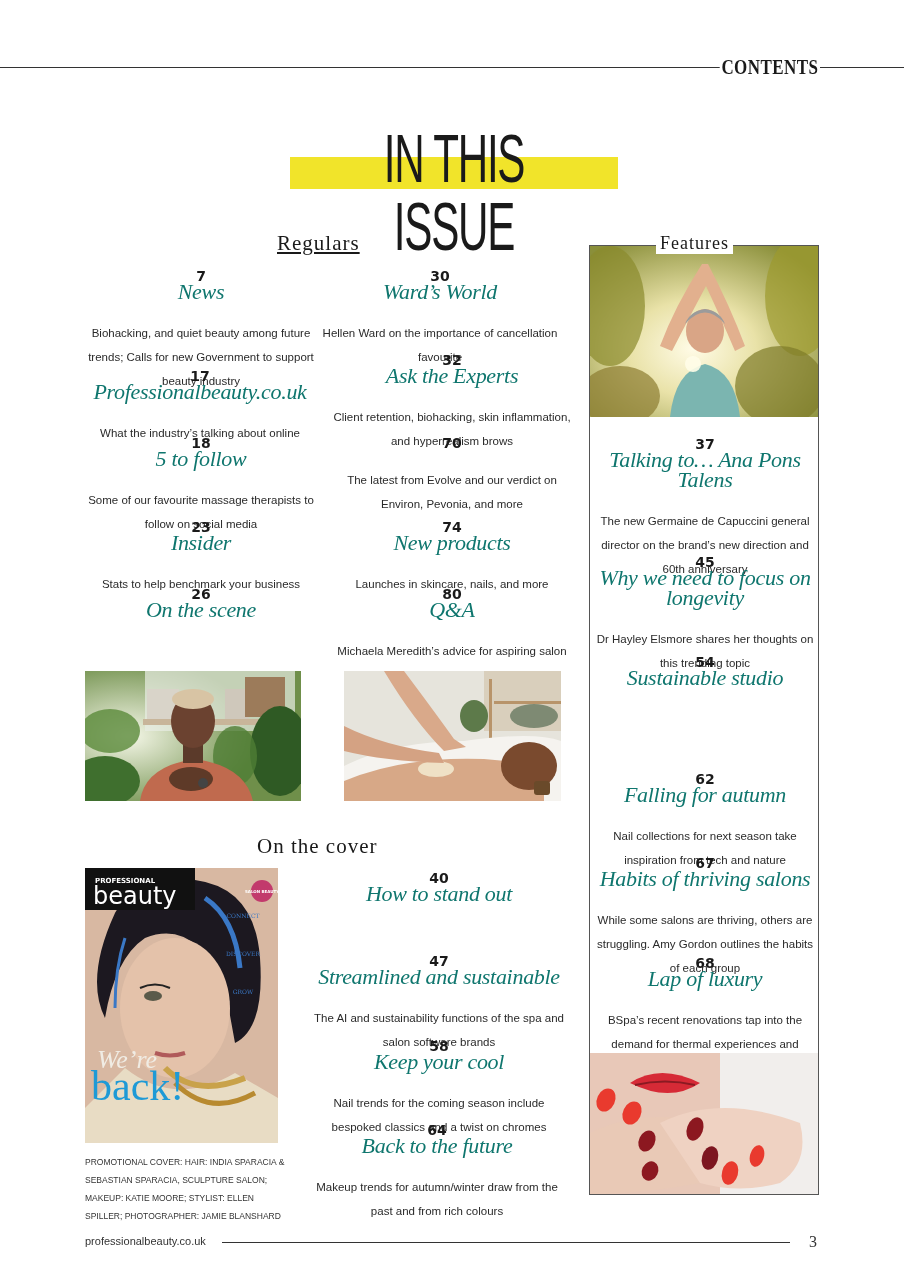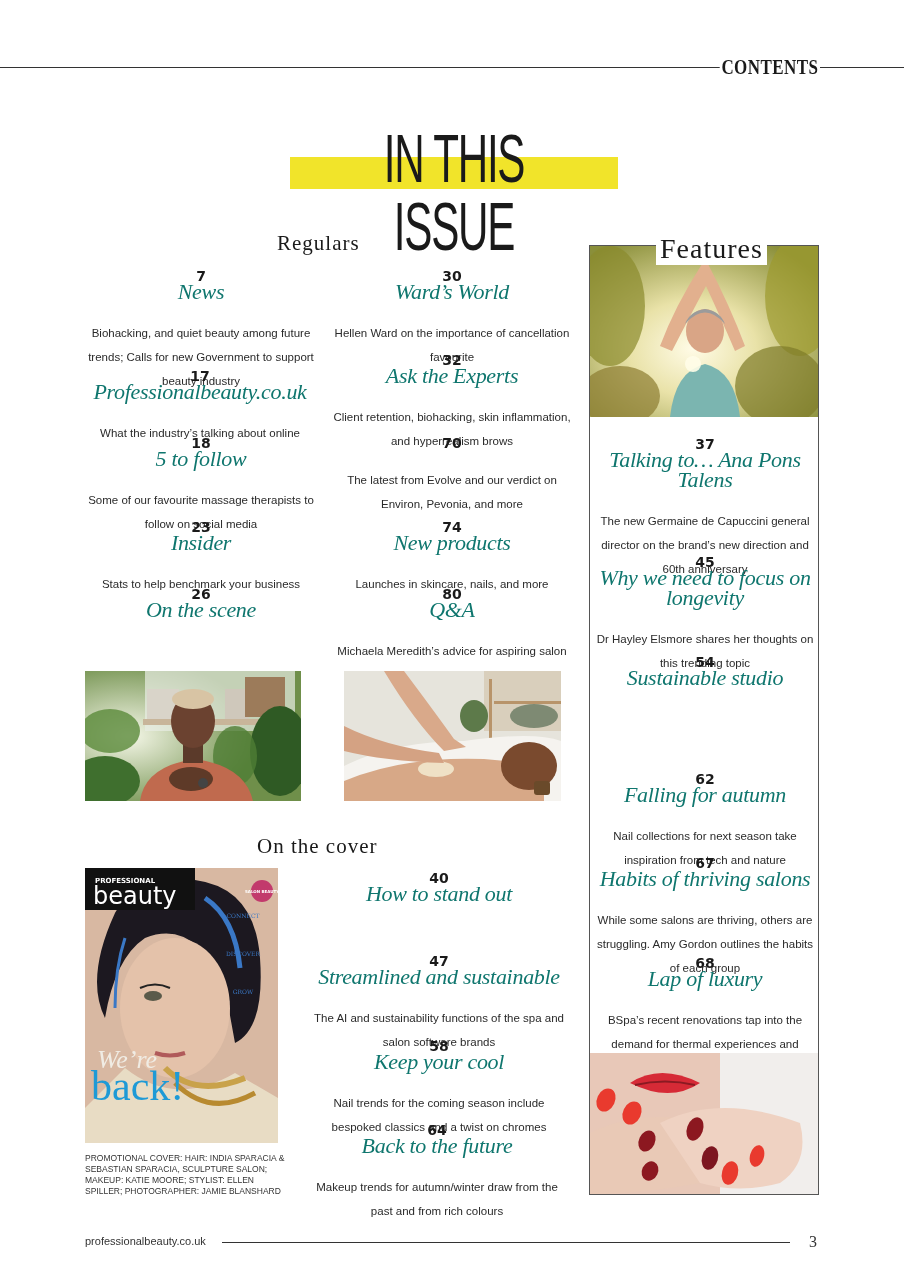--- a/index.html
+++ b/index.html
@@ -35,45 +35,45 @@
   }
   .entry .desc {
     display: block; font-family: "Liberation Sans", sans-serif; font-size: 11.5px; line-height: 24px; color: #2a2a2a; margin-top: 19px;
   }
 
   .photo { position: absolute; overflow: hidden; }
 
   .features-box { position: absolute; left: 589px; top: 245px; width: 230px; height: 950px; border: 1px solid #555; }
   .features-label {
     position: absolute; left: 656px; top: 233px; background: #fff; padding: 0 4px;
-    font-family: "Liberation Serif", serif; font-size: 28px; letter-spacing: 1px;
+    font-family: "Liberation Serif", serif; font-size: 18px; letter-spacing: 1px;
   }
 
   .cover { position: absolute; left: 85px; top: 868px; width: 193px; height: 275px; overflow: hidden; }
   .cover-caption {
     position: absolute; left: 85px; top: 1153px; width: 200px;
-    font-size: 8.5px; line-height: 11px; color: #333; text-transform: uppercase;
+    font-size: 8.5px; line-height: 18px; color: #333; text-transform: uppercase;
   }
 
   .footer-url { position: absolute; left: 85px; top: 1235px; font-size: 11px; color: #333; }
   .footer-rule { position: absolute; left: 222px; top: 1242px; width: 568px; height: 1px; background: #333; }
   .footer-page { position: absolute; left: 809px; top: 1233px; font-family: "Liberation Serif", serif; font-size: 16px; color: #333; }
 </style>
 </head>
 <body>
 
 <div class="top-rule"></div>
 <div class="contents-label">CONTENTS</div>
 
 <div class="title-wrap">
   <div class="title-highlight"></div>
   <div class="title-text">IN THIS ISSUE</div>
 </div>
 
-<div class="section-heading" style="left:277px; top:231px;">Regulars</div>
+<div class="section-heading" style="left:277px; top:231px;text-decoration:underline;">Regulars</div>
 
 <div class="entry" style="left:86px; top:270px; width:230px;">
   <span class="num">7</span>
   <span class="ttl">News</span>
   <span class="desc">Biohacking, and quiet beauty among future trends; Calls for new Government to support beauty industry</span>
 </div>
 <div class="entry" style="left:80px; top:370px; width:240px;">
   <span class="num">17</span>
   <span class="ttl">Professionalbeauty.co.uk</span>
   <span class="desc">What the industry’s talking about online</span>
@@ -86,21 +86,21 @@
 <div class="entry" style="left:86px; top:521px; width:230px;">
   <span class="num">23</span>
   <span class="ttl">Insider</span>
   <span class="desc">Stats to help benchmark your business</span>
 </div>
 <div class="entry" style="left:86px; top:588px; width:230px;">
   <span class="num">26</span>
   <span class="ttl">On the scene</span>
 </div>
 
-<div class="entry" style="left:332px; top:270px; width:240px;">
+<div class="entry" style="left:320px; top:270px; width:240px;">
   <span class="num">30</span>
   <span class="ttl">Ward’s World</span>
   <span class="desc">Hellen Ward on the importance of cancellation favourite</span>
 </div>
 <div class="entry" style="left:332px; top:354px; width:240px;">
   <span class="num">32</span>
   <span class="ttl">Ask the Experts</span>
   <span class="desc">Client retention, biohacking, skin inflammation, and hyperrealism brows</span>
 </div>
 <div class="entry" style="left:326px; top:437px; width:252px;">

